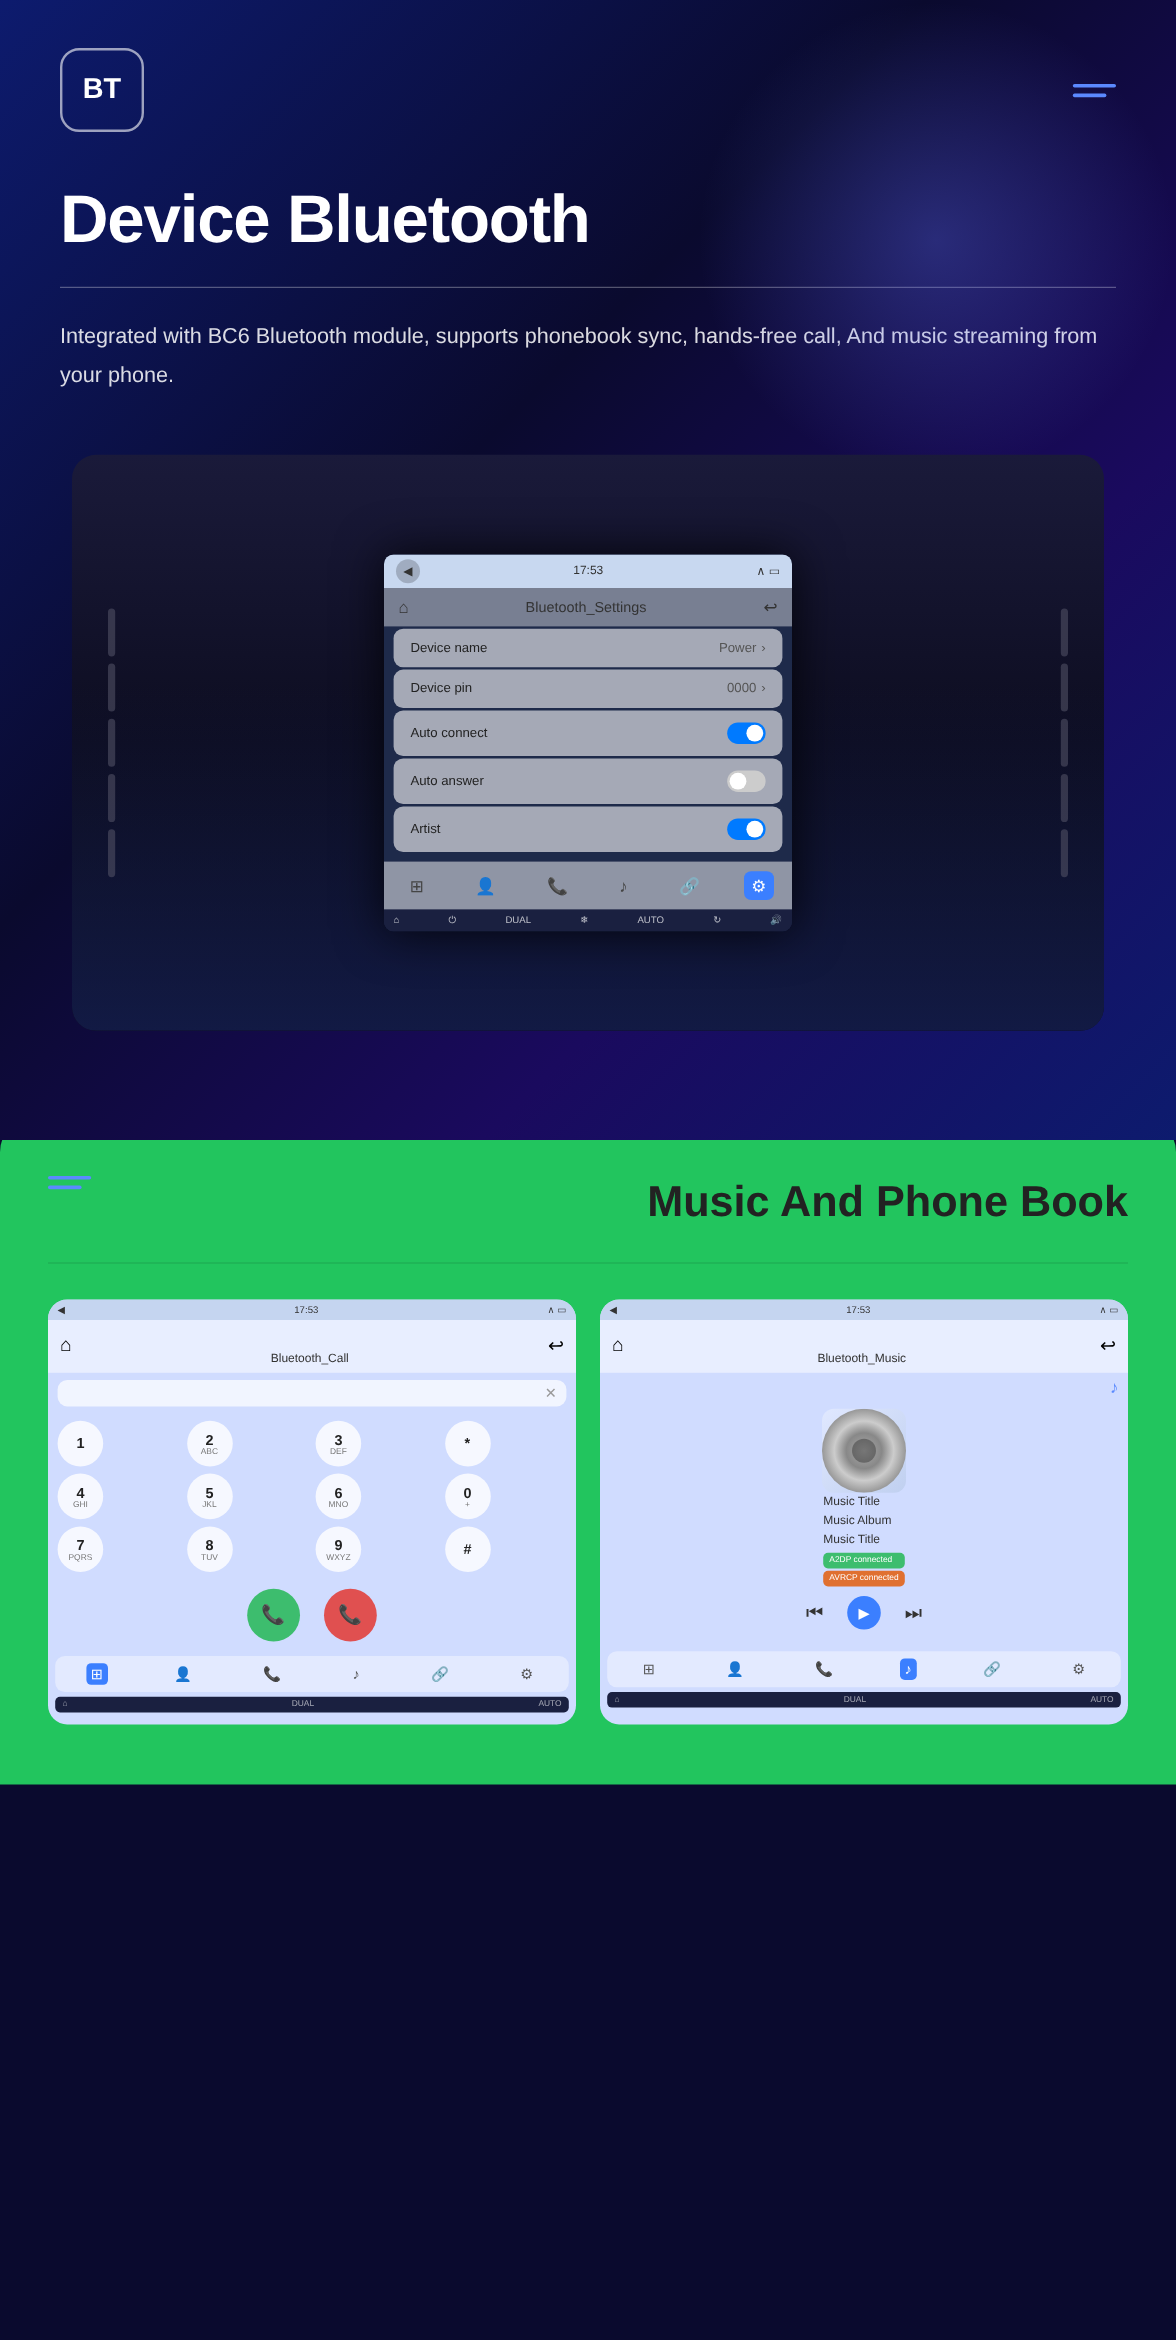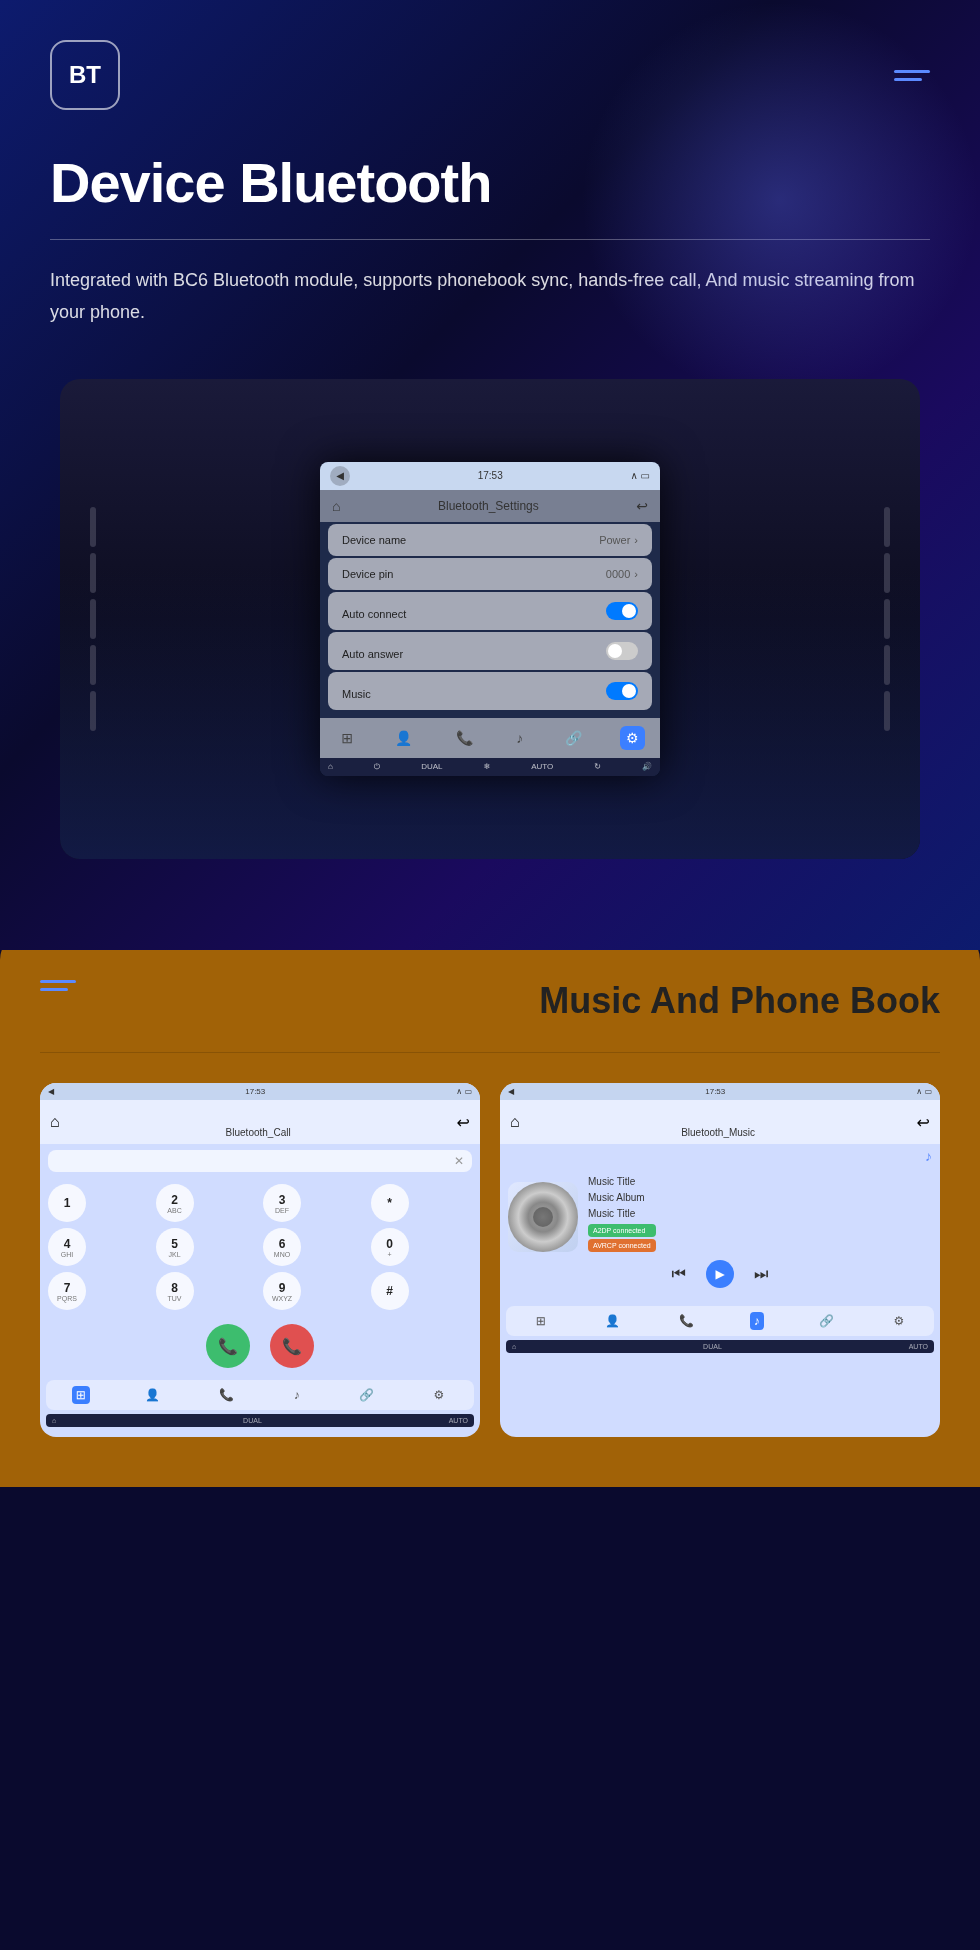--- a/index.html
+++ b/index.html
@@ -173,21 +173,21 @@
       font-weight: 500;
     }
     .screen-back-arrow {
       font-size: 14px;
       color: #333;
     }
 
     .bt-setting-row {
       display: flex;
       justify-content: space-between;
-      align-items: flex-end;
+      align-items: center;
       padding: 10px 14px;
       background: rgba(255,255,255,0.6);
       margin: 2px 8px;
       border-radius: 8px;
     }
     .bt-setting-label {
       font-size: 11px;
       color: #222;
     }
     .bt-setting-value {
@@ -245,21 +245,21 @@
       justify-content: space-between;
       align-items: center;
     }
     .bottom-bar-item {
       font-size: 8px;
       color: rgba(255,255,255,0.7);
     }
 
     
     .features-section {
-      background: #a16207;
+      background: #22c55e;
       padding: 50px 40px;
       border-radius: 30px 30px 0 0;
       margin-top: -20px;
     }
     .features-header {
       display: flex;
       justify-content: space-between;
       align-items: flex-start;
       margin-bottom: 30px;
     }
@@ -424,22 +424,22 @@
     }
     .music-note-icon {
       display: flex;
       justify-content: flex-end;
       font-size: 14px;
       color: #5b8aff;
       padding: 4px 8px;
     }
     .music-info-row {
       display: flex;
-      gap: 10px;
-      align-items: flex-end;
+      align-items: center;
+      flex-direction: column;
     }
     .album-art {
       width: 70px; height: 70px;
       border-radius: 10px;
       background: linear-gradient(135deg, #e0e8ff, #c0d0f0);
       position: relative;
       overflow: hidden;
       flex-shrink: 0;
     }
     .album-art::after {
@@ -558,21 +558,21 @@
         </div>
         <div class="bt-setting-row">
           <span class="bt-setting-label">Auto connect</span>
           <div class="toggle on"></div>
         </div>
         <div class="bt-setting-row">
           <span class="bt-setting-label">Auto answer</span>
           <div class="toggle off"></div>
         </div>
         <div class="bt-setting-row">
-          <span class="bt-setting-label">Music</span>
+          <span class="bt-setting-label">Artist</span>
           <div class="toggle on"></div>
         </div>
 
         <div class="screen-nav-bar">
           <span class="nav-icon">⊞</span>
           <span class="nav-icon">👤</span>
           <span class="nav-icon">📞</span>
           <span class="nav-icon">♪</span>
           <span class="nav-icon">🔗</span>
           <span class="nav-icon active">⚙</span>

